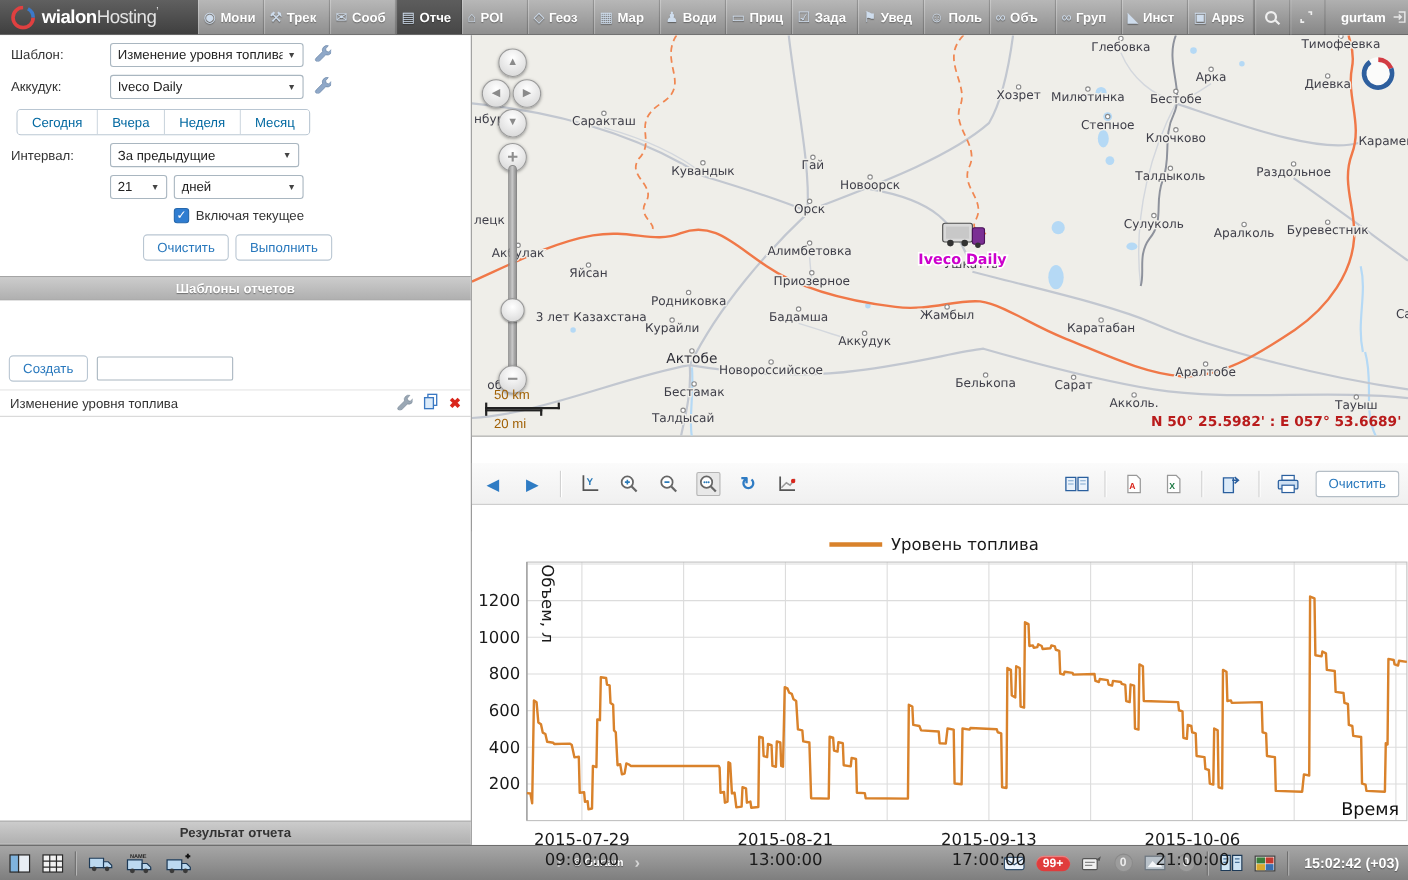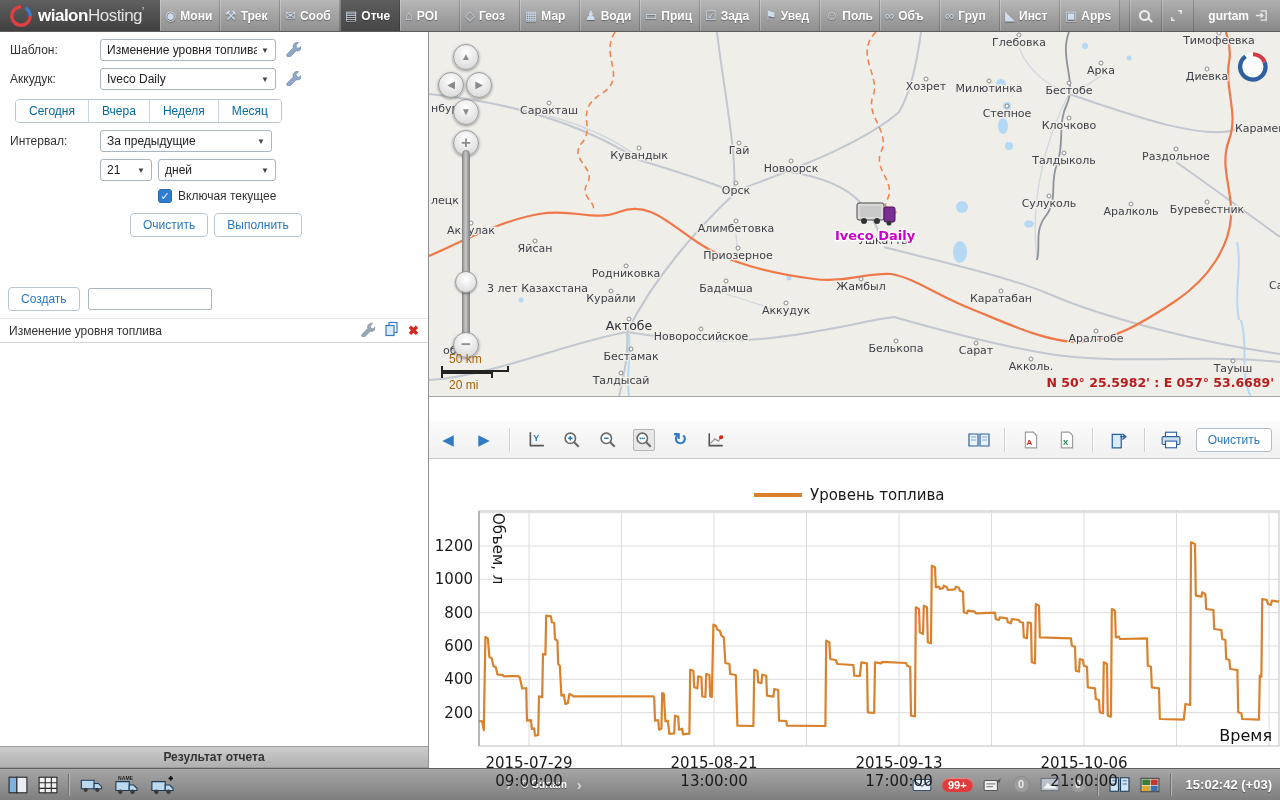--- a/index.html
+++ b/index.html
@@ -2,21 +2,21 @@
 <html><head>
 <meta charset="utf-8">
 <style>
   * { box-sizing: border-box; margin: 0; padding: 0; }
   html,body { width:1280px; height:800px; overflow:hidden;
     font-family:"Liberation Sans", sans-serif; background:#fff; }
   #app { width:1280px; height:800px; display:flex; flex-direction:column; position:relative; }
 
   
   #topbar { height:32px; display:flex; background:linear-gradient(#b0b0b0,#878787); border-bottom:1px solid #5d5d5d; flex:none; }
-  .logo { width:160px; background:linear-gradient(#606060,#3f3f3f); display:flex; align-items:center; padding-left:10px; gap:6px; flex:none;text-align:right; }
+  .logo { width:180px; background:linear-gradient(#606060,#3f3f3f); display:flex; align-items:center; padding-left:10px; gap:6px; flex:none;text-align:right; }
   .logo-w { color:#fff; font-weight:bold; font-size:17px; letter-spacing:-0.5px; }
   .logo-h { color:#e3e3e3; font-weight:300; font-size:17px; letter-spacing:-0.5px; }
   #nav-tabs { display:flex; flex:none; }
   .tab { width:60px; display:flex; align-items:center; gap:4px; padding:0 5px; overflow:hidden;
     background:linear-gradient(#b7b7b7,#8f8f8f); border-right:1px solid rgba(0,0,0,.18);
     box-shadow:inset 1px 0 0 rgba(255,255,255,.25); cursor:pointer; flex:none; }
   .tab.active { background:linear-gradient(#5d5d5d,#474747); }
   .ticon { color:#cfdded; font-size:13px; line-height:1; text-shadow:0 1px 1px rgba(0,0,0,.4); flex:none; }
   .tlabel { color:#fff; font-size:12px; font-weight:bold; text-shadow:0 1px 1px rgba(0,0,0,.35); white-space:nowrap; }
   .nav-right { display:flex; align-items:center; margin-left:auto; gap:2px; }
@@ -273,20 +273,21 @@
       </div>
       <div class="chkrow">
         <span class="checkbox">✓</span>
         <span>Включая текущее</span>
       </div>
       <div class="actions">
         <button class="btn">Очистить</button>
         <button class="btn">Выполнить</button>
       </div>
 
+      <div class="section-header hdr-white mt14">Шаблоны отчетов</div>
       <div class="create-row">
         <button class="btn">Создать</button>
         <input class="tinput" value="" style="">
       </div>
       <div class="tmpl-row">
         <span>Изменение уровня топлива</span>
         <span class="sp"></span>
         <span>
           <svg width="16" height="16" viewBox="0 0 16 16">
             <path d="M13.6 2.4a4 4 0 0 0-4.9 5.1L3.2 13a1.9 1.9 0 1 0 2.7 2.7l5.5-5.5a4 4 0 0 0 5.1-4.9l-2.5 2.5-2.1-.6-.6-2.1z" fill="#9aa7b4" stroke="#7b8b9a" stroke-width=".6"></path>

